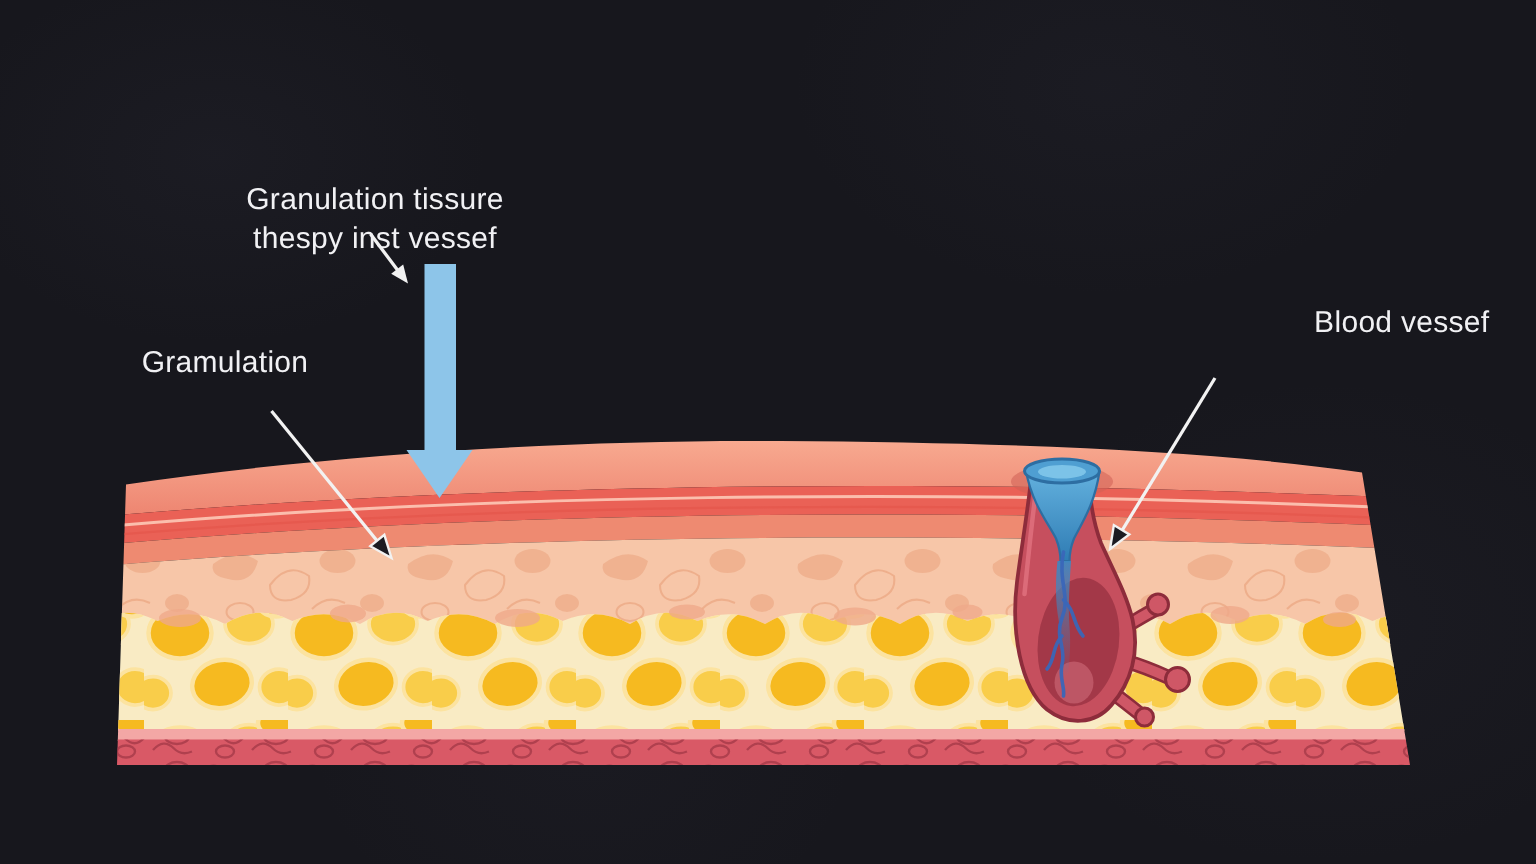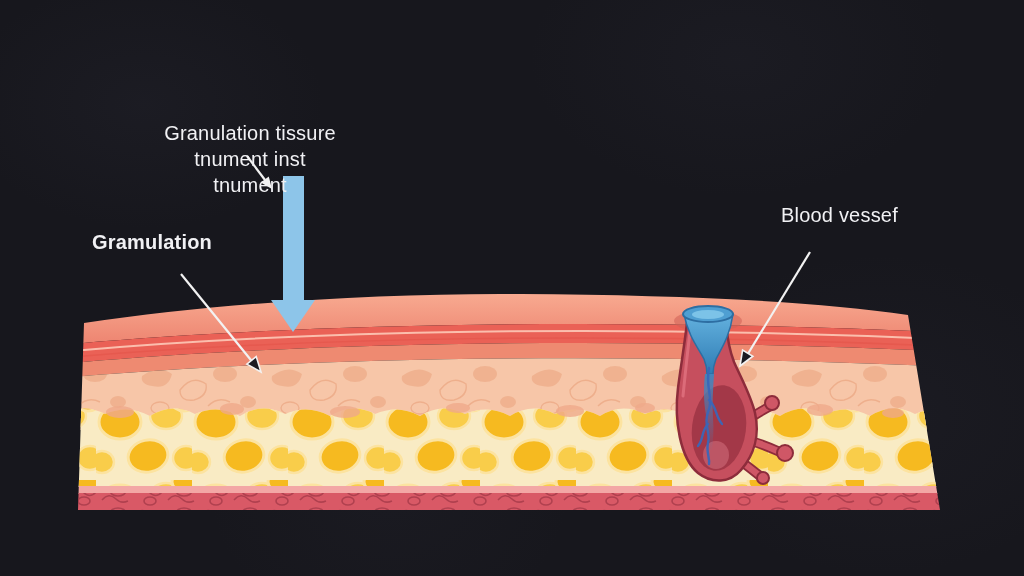--- a/index.html
+++ b/index.html
@@ -176,22 +176,22 @@
     <polygon class="ann-head" points="0,0 -15,-6 -15,6" transform="translate(261,372) rotate(51)"></polygon>
   </g>
   <g>
     <path class="ann-line" d="M 810,252 L 746,357"></path>
     <polygon class="ann-head" points="0,0 -15,-6 -15,6" transform="translate(740,366) rotate(121)"></polygon>
   </g>
 </svg>
 
 <div class="label center" style="left:160px;top:100px;width:180px;margin-top:20px;">
   <div>Granulation tissure</div>
-  <div>tnument inst tnument</div>
+  <div>thespy inst vessef</div>
 </div>
 
-<div class="label center" style="left:92px;top:229px;width:116px;font-weight:bold;">
+<div class="label center" style="left:92px;top:229px;width:116px;">
   <div>Gramulation</div>
 </div>
 
-<div class="label" style="left:781px;top:202px;width:180px;">
+<div class="label" style="left:813px;top:202px;width:180px;text-align:right;">
   <div>Blood vessef</div>
 </div>
 
 </body></html>

